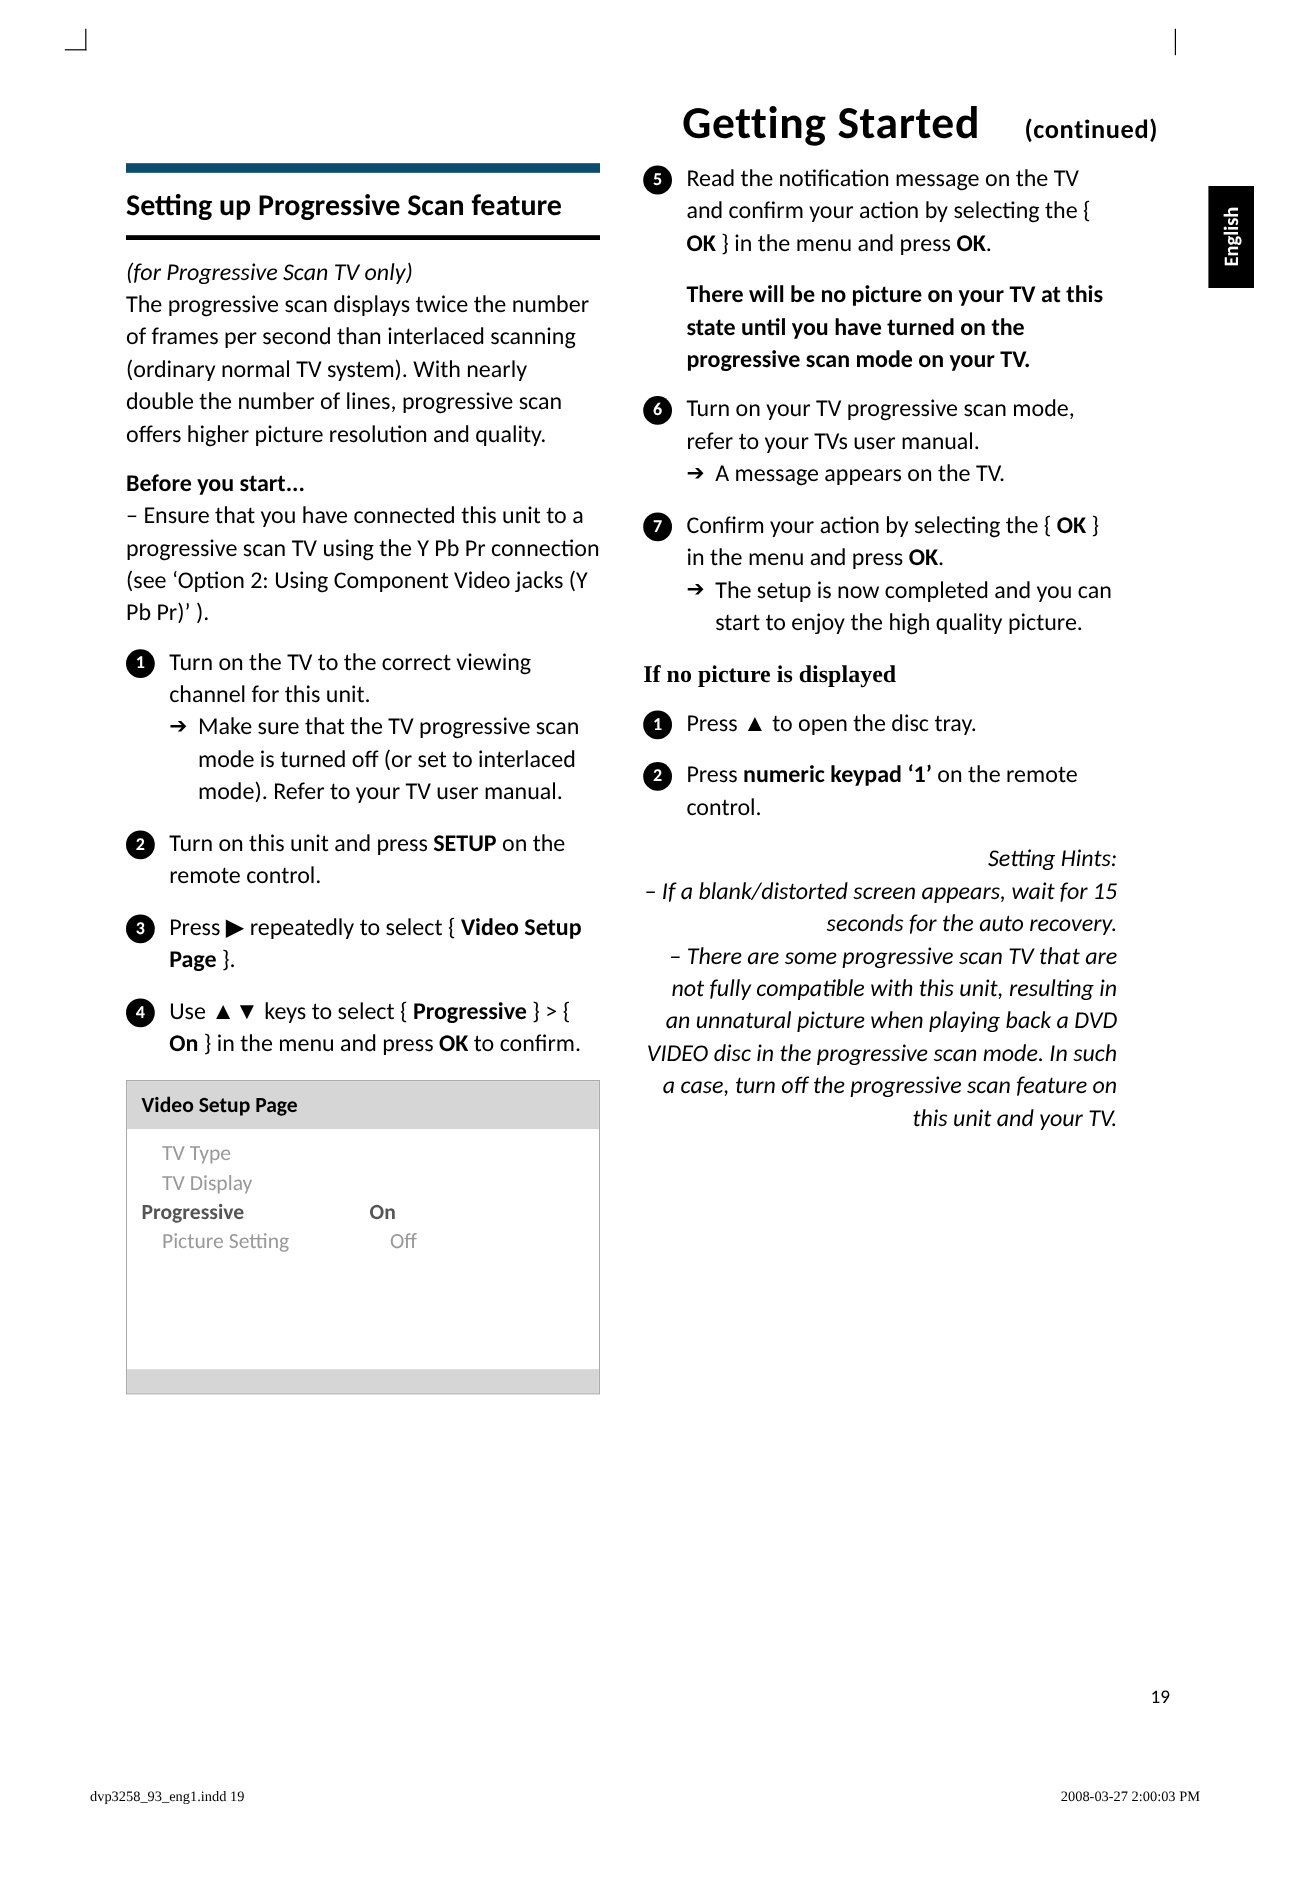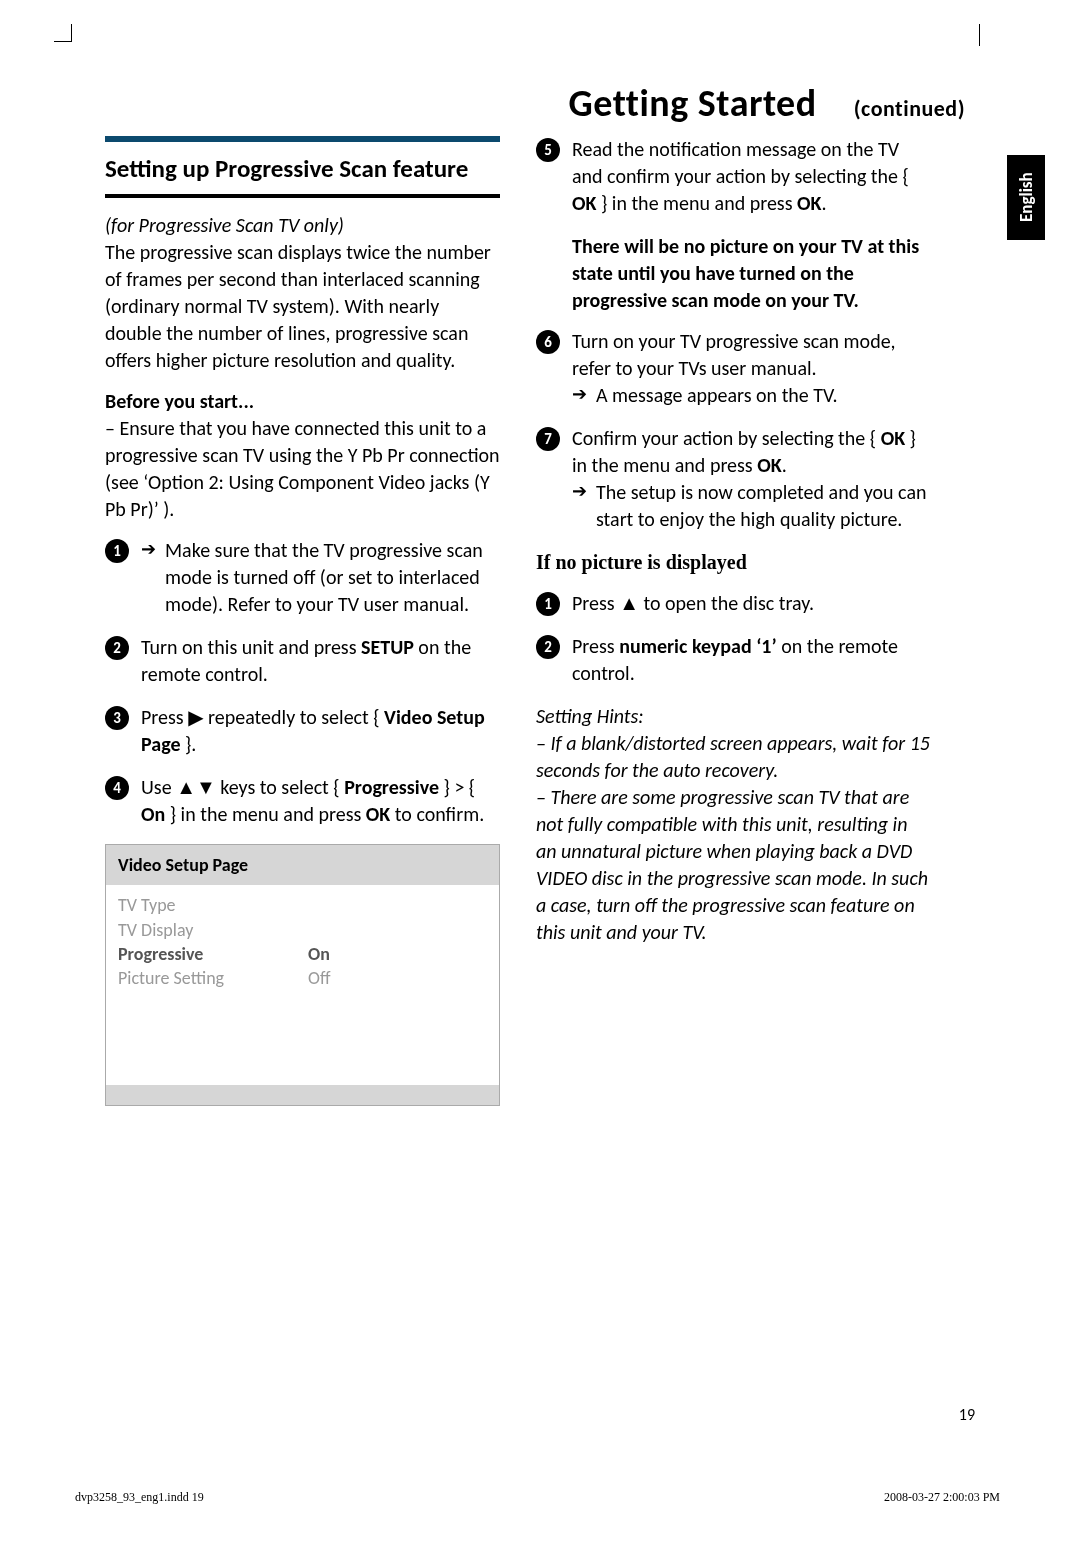--- a/index.html
+++ b/index.html
@@ -7,31 +7,31 @@
   body { position: relative; }
   .crop-top { position: absolute; top: 24px; left: 54px; width: 18px; height: 18px; border-right: 1px solid #000; border-bottom: 1px solid #000; }
   .crop-right { position: absolute; top: 24px; right: 100px; width: 1px; height: 22px; border-left: 1px solid #000; }
   .page { position: absolute; top: 80px; left: 105px; width: 860px; }
   .page-title { text-align: right; font-size: 38px; font-weight: 700; margin-bottom: 10px; letter-spacing: 0.5px; }
   .page-title .cont { font-size: 22px; font-weight: 700; margin-left: 28px; }
   .lang-tab { position: absolute; top: 155px; right: 35px; background: #000; color: #fff; width: 38px; height: 85px; display: flex; align-items: center; justify-content: center; font-size: 17px; font-weight: 700; writing-mode: vertical-rl; transform: rotate(180deg); }
   .columns { display: flex; gap: 36px; }
   .col { width: 395px; font-size: 20px; line-height: 1.35; }
   .col p { margin-bottom: 14px; }
-  .section-head { border-top: 6px solid #0c4a6e; border-bottom: 4px solid #000; padding: 12px 0 10px 0; font-size: 25px; font-weight: 700; margin-bottom: 14px; line-height: 1.2; }
-  .italic-note { font-style: italic; }
+  .section-head { border-top: 8px solid #0c4a6e; border-bottom: 4px solid #000; padding: 12px 0 10px 0; font-size: 25px; font-weight: 700; margin-bottom: 14px; line-height: 1.2; }
+  .italic-note { font-style: italic; text-align: right; }
   .bold { font-weight: 700; }
   .step { position: relative; padding-left: 36px; margin-bottom: 16px; }
   .step .num { position: absolute; left: 0; top: 2px; width: 24px; height: 24px; border-radius: 50%; background: #000; color: #fff; display: flex; align-items: center; justify-content: center; font-size: 15px; font-weight: 700; }
   .arrow-line { padding-left: 24px; position: relative; }
   .arrow-line::before { content: "➔"; position: absolute; left: 0; top: 0; font-size: 18px; }
   .menu-box { border: 1px solid #aaa; margin-top: 6px; margin-left: 0; width: 395px; font-size: 18px; }
   .menu-head { background: #d6d6d6; padding: 8px 12px; font-weight: 700; }
   .menu-body { padding: 8px 12px 8px 12px; min-height: 200px; background: #fff; }
-  .menu-dim { color: #999; }
+  .menu-dim { color: #999; margin-left: 17px; }
   .menu-row { display: flex; }
   .menu-row .mlabel { width: 190px; }
   .menu-sel { font-weight: 700; color: #555; }
   .menu-foot { background: #d6d6d6; height: 20px; }
   .sym { font-family: "Arial Unicode MS", "Segoe UI Symbol", sans-serif; }
   .pagenum { position: absolute; top: 1405px; right: 105px; font-size: 16px; }
   .footer { position: absolute; top: 1490px; left: 75px; right: 80px; display: flex; justify-content: space-between; font-family: "Times New Roman", serif; font-size: 12px; color: #000; }
 </style>
 </head>
 <body>
@@ -59,20 +59,21 @@
         <span>The progressive scan displays twice the number of frames per second than interlaced scanning (ordinary normal TV system). With nearly double the number of lines, progressive scan offers higher picture resolution and quality.</span>
       </p>
 
       <p>
         <span class="bold">Before you start...</span><br>
         <span>–  Ensure that you have connected this unit to a progressive scan TV using the Y Pb Pr connection (see ‘Option 2: Using Component Video jacks (Y Pb Pr)’ ).</span>
       </p>
 
       <div class="step">
         <div class="num">1</div>
+        <div>Turn on the TV to the correct viewing channel for this unit.</div>
         <div class="arrow-line">Make sure that the TV progressive scan mode is turned off (or set to interlaced mode). Refer to your TV user manual.</div>
       </div>
 
       <div class="step">
         <div class="num">2</div>
         <span>Turn on this unit and press </span><span class="bold">SETUP</span><span> on the remote control.</span>
       </div>
 
       <div class="step">
         <div class="num">3</div>

